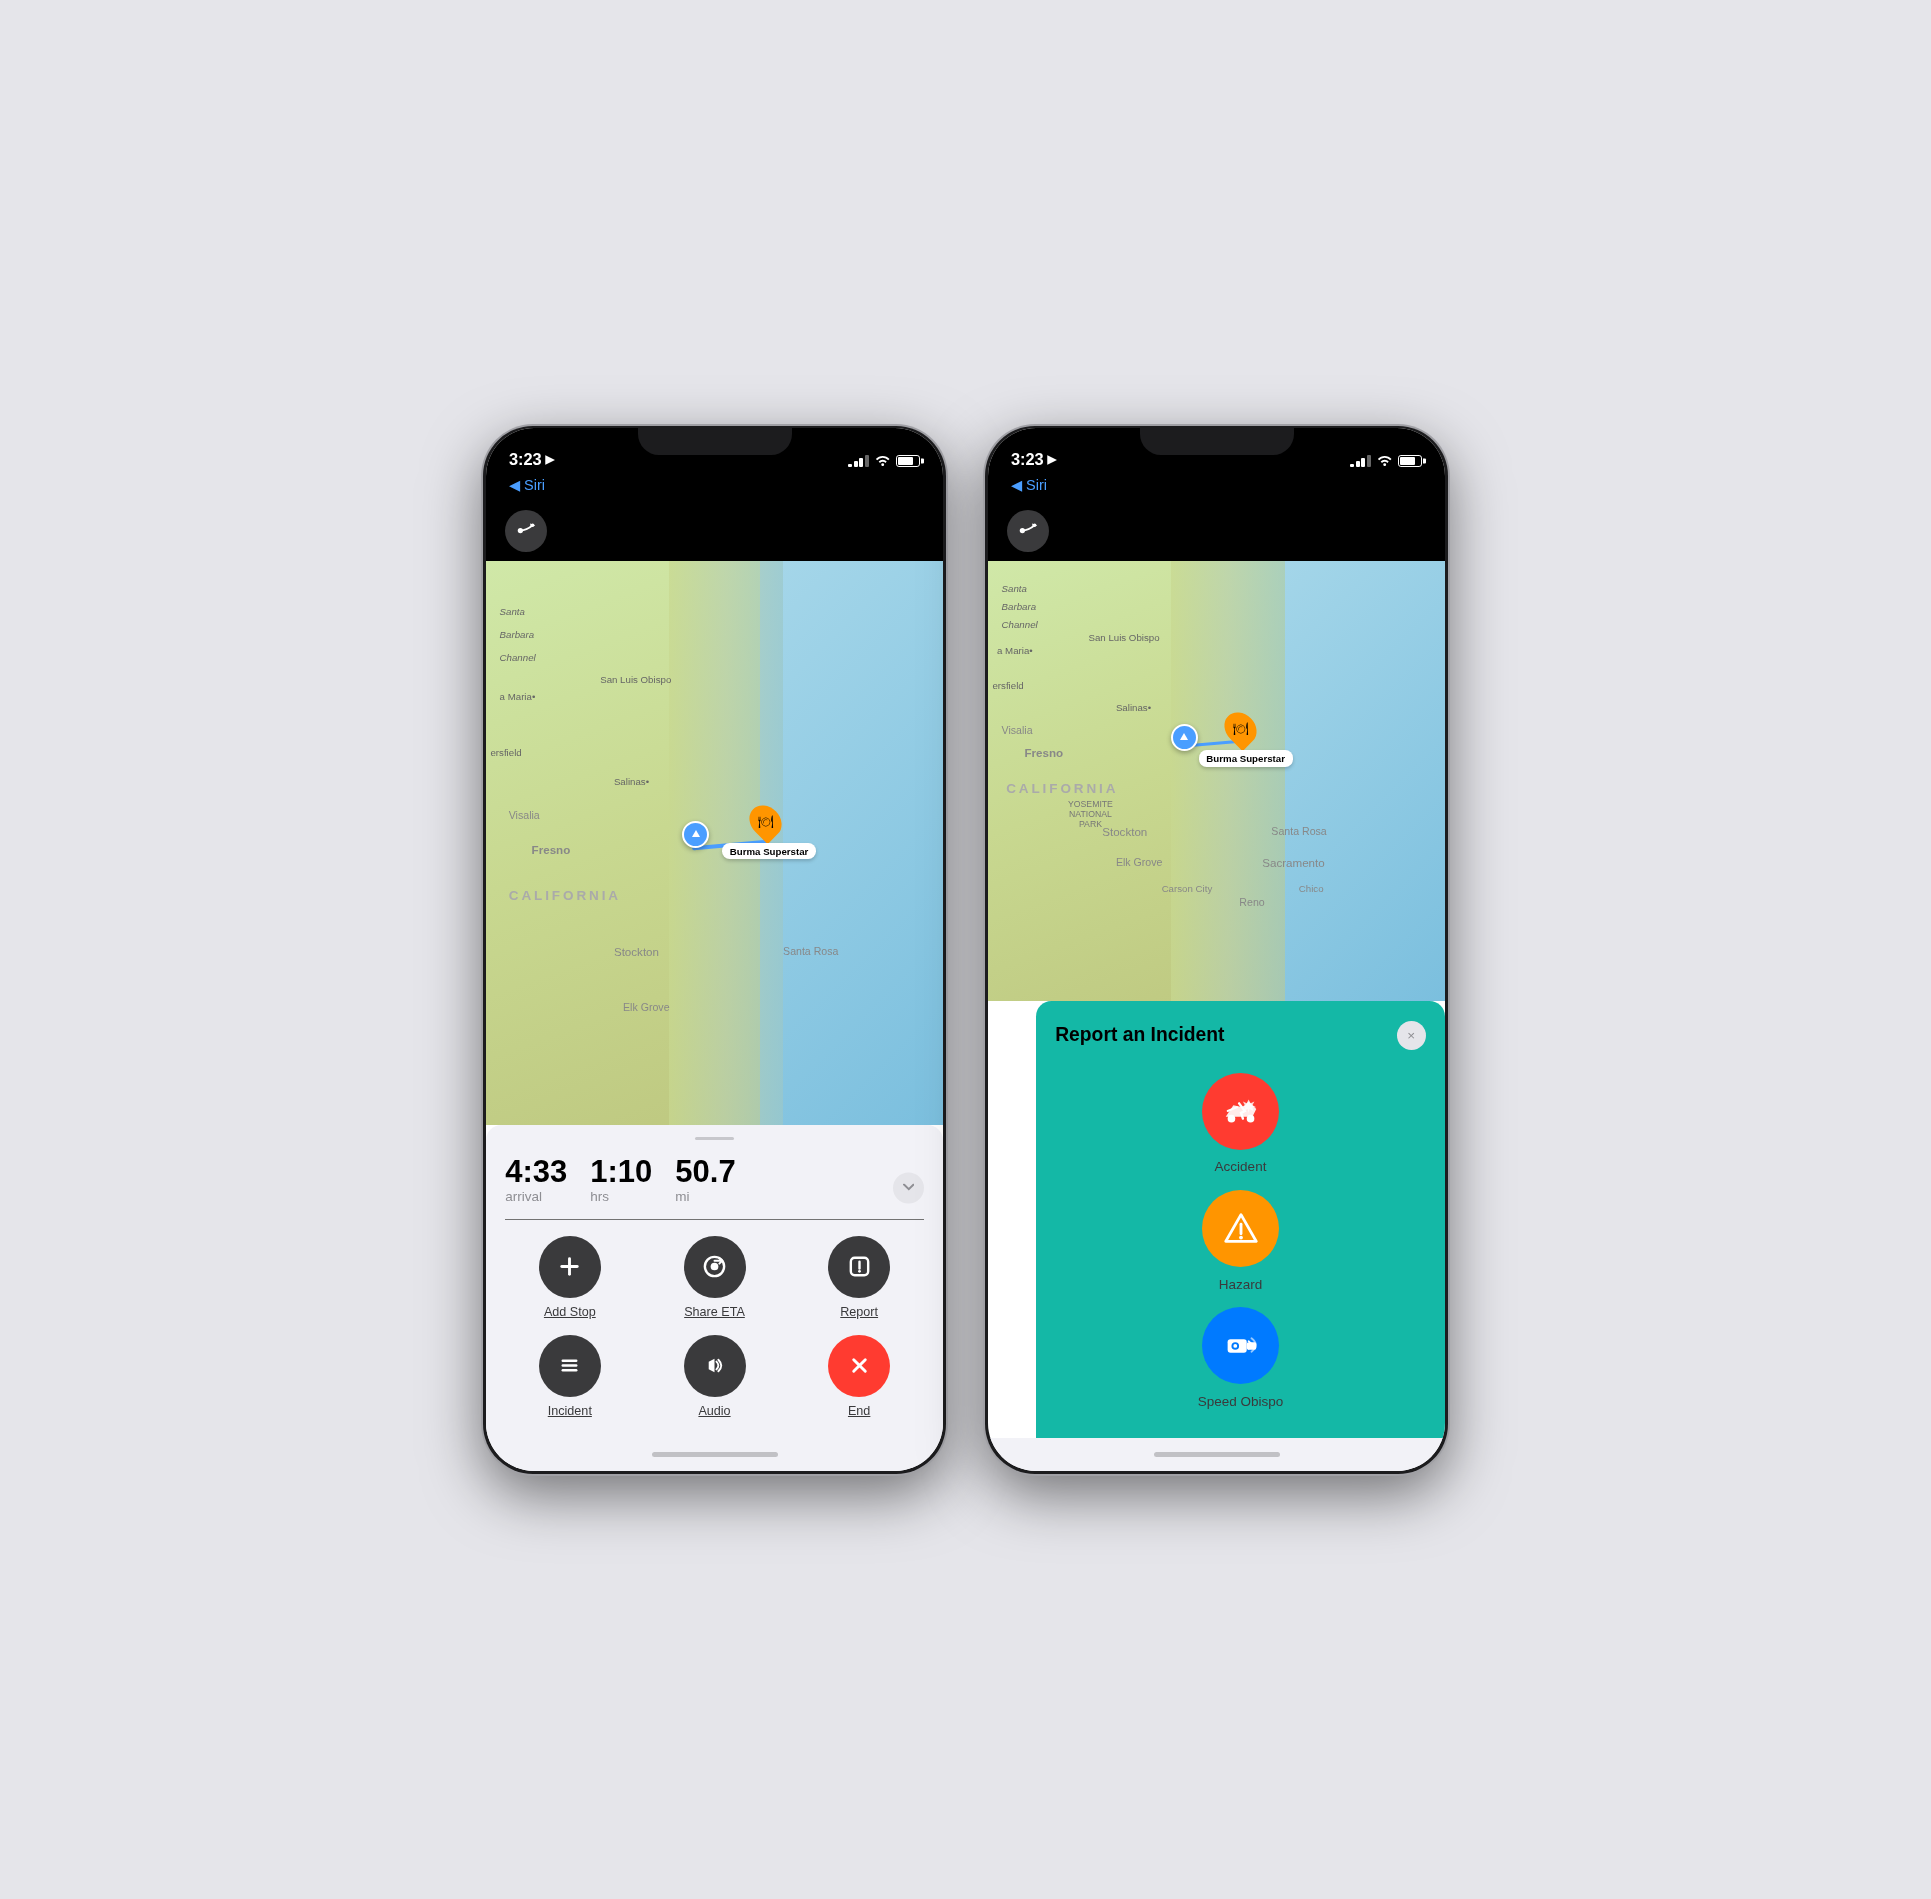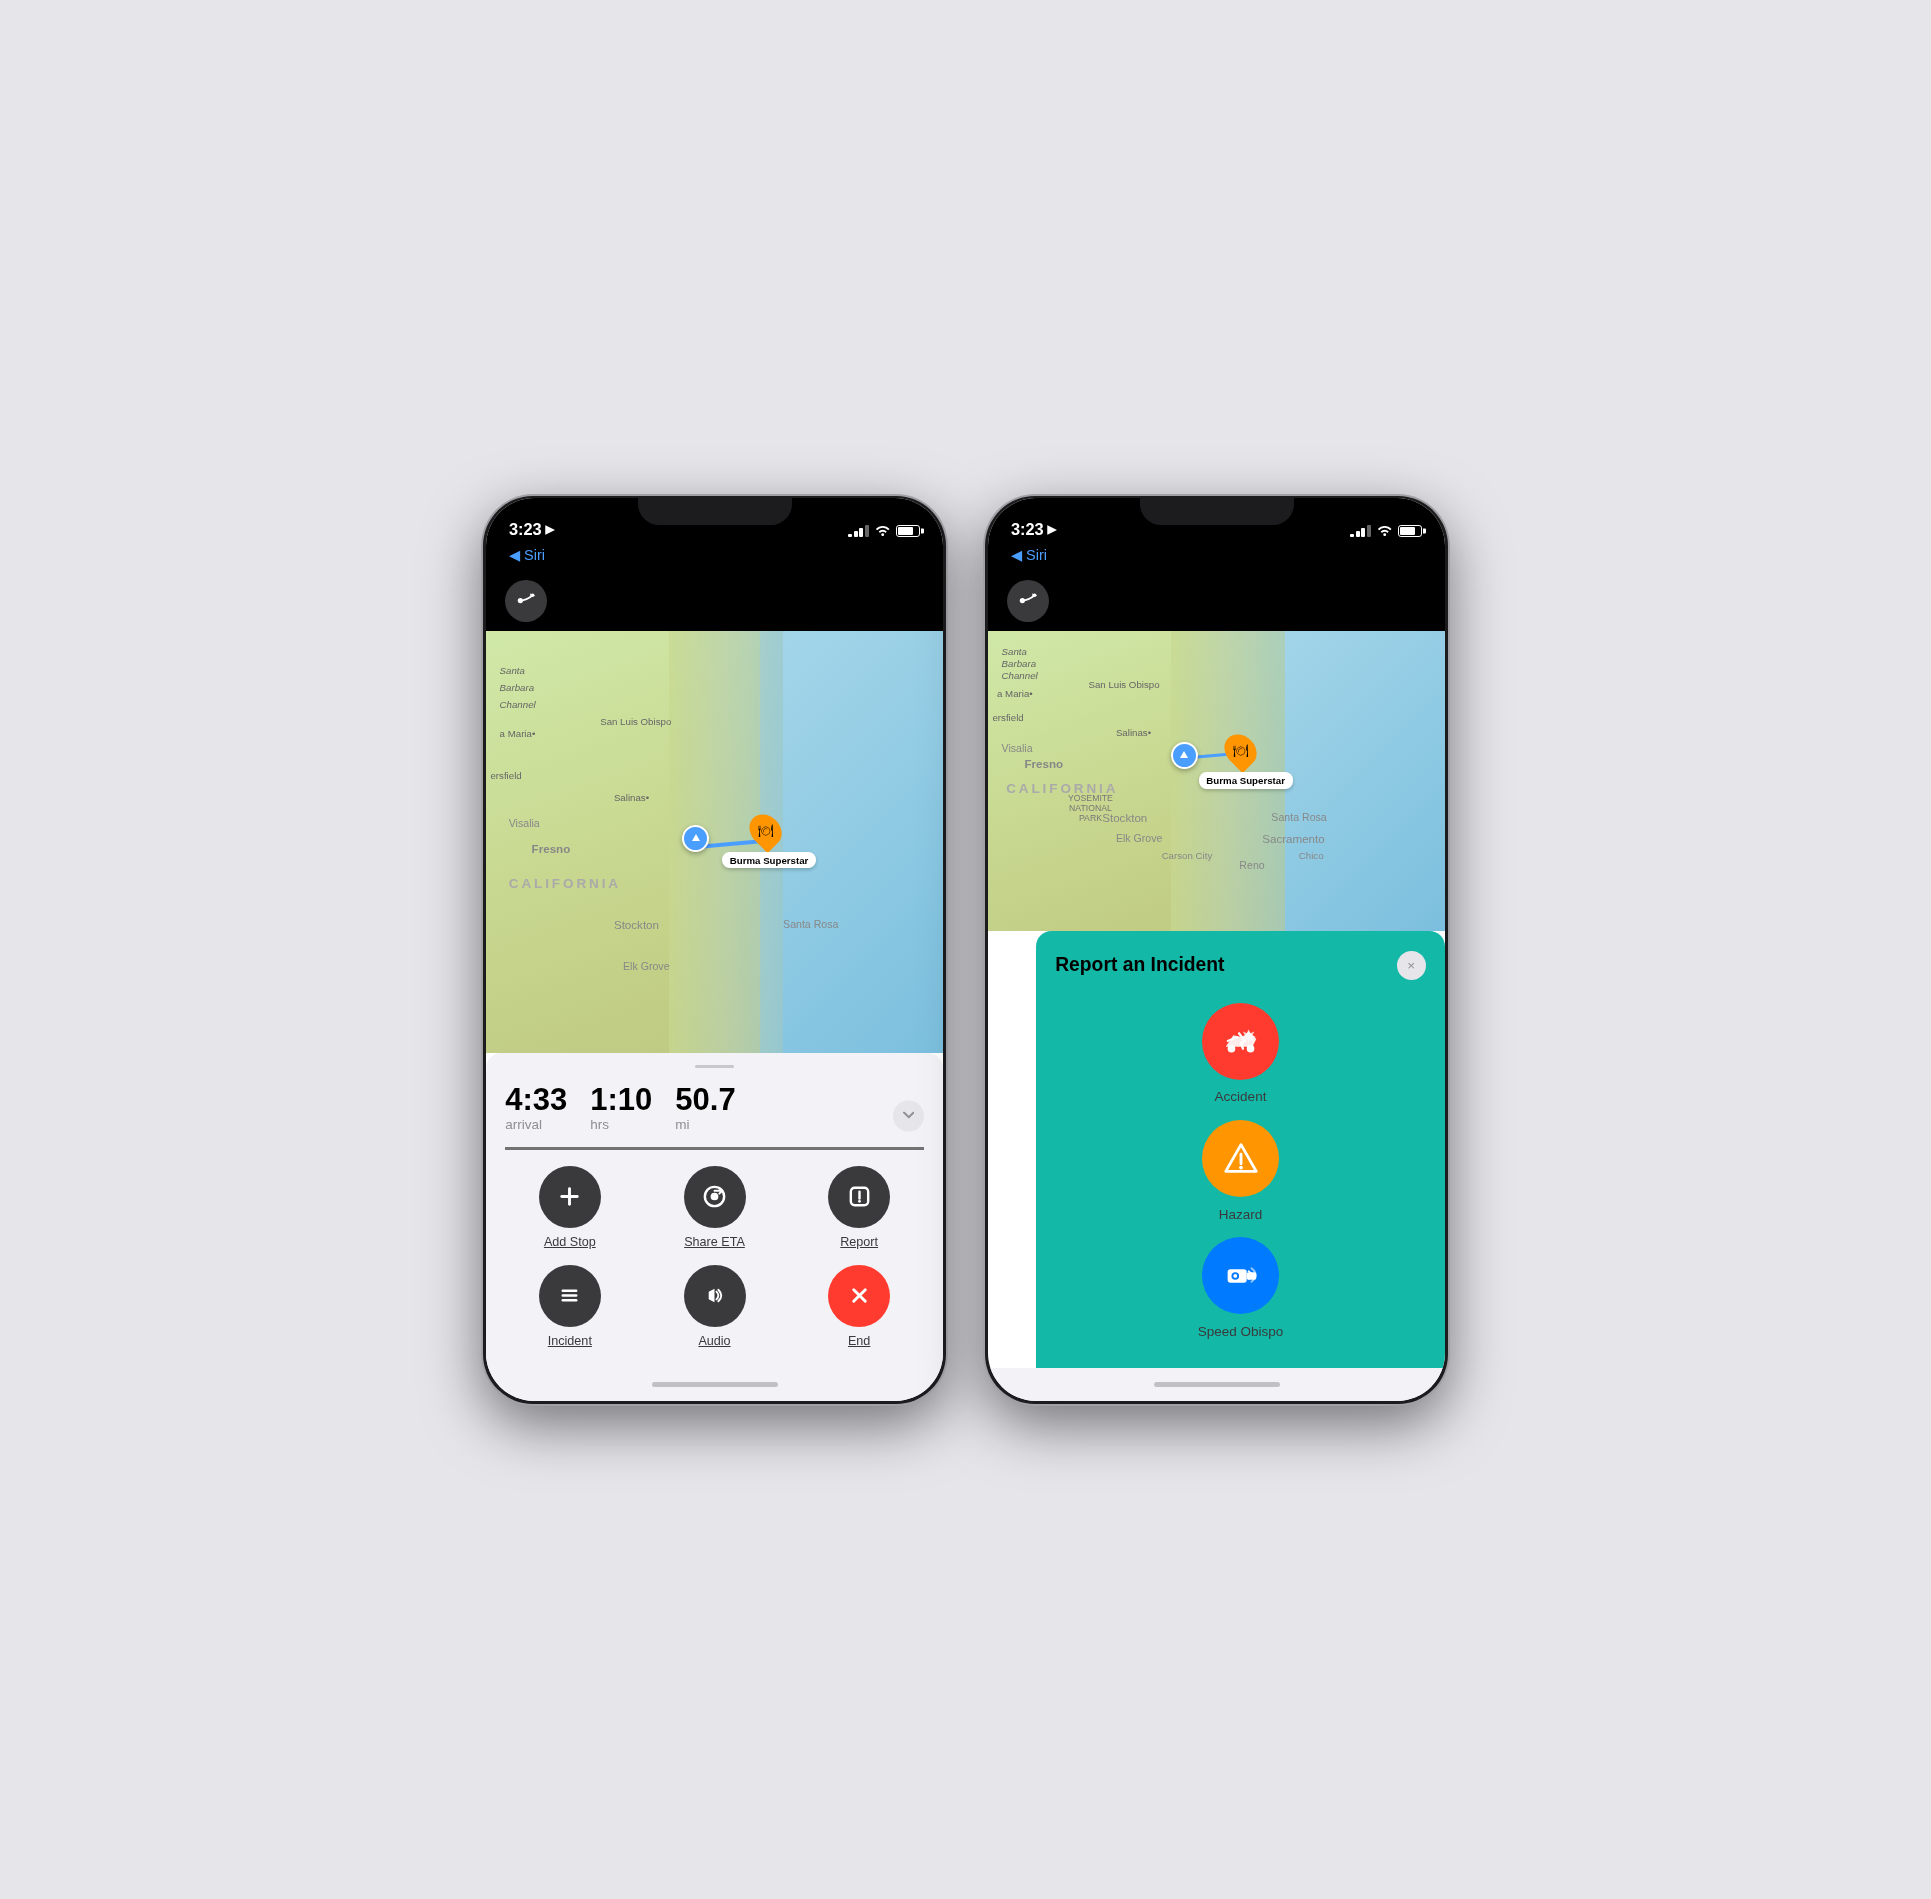--- a/index.html
+++ b/index.html
@@ -15,21 +15,21 @@
 
     .phones-container {
       display: flex;
       gap: 39px;
       align-items: flex-start;
     }
 
     
     .phone {
       width: 463px;
-      height: 908px;
+      height: 1048px;
       background: #1c1c1e;
       border-radius: 50px;
       position: relative;
       box-shadow: 0 0 0 1.9px #a0a0a5, 0 19.3px 58px rgba(0,0,0,0.5);
       overflow: hidden;
     }
 
     .phone-inner {
       position: absolute;
       top: 2.9px; left: 2.9px; right: 2.9px; bottom: 2.9px;
@@ -184,21 +184,21 @@
       background: #c7c7cc;
       border-radius: 1.9px;
       margin: 0 auto 15.4px;
     }
 
     .trip-info {
       display: flex;
       align-items: flex-start;
       gap: 23px;
       padding-bottom: 15.4px;
-      border-bottom: 3px solid #737373;
+      border-bottom: 1px solid #737373;
       margin-bottom: 15.4px;
       position: relative;
     }
 
     .trip-stat {
       display: flex;
       flex-direction: column;
     }
 
     .trip-value {

